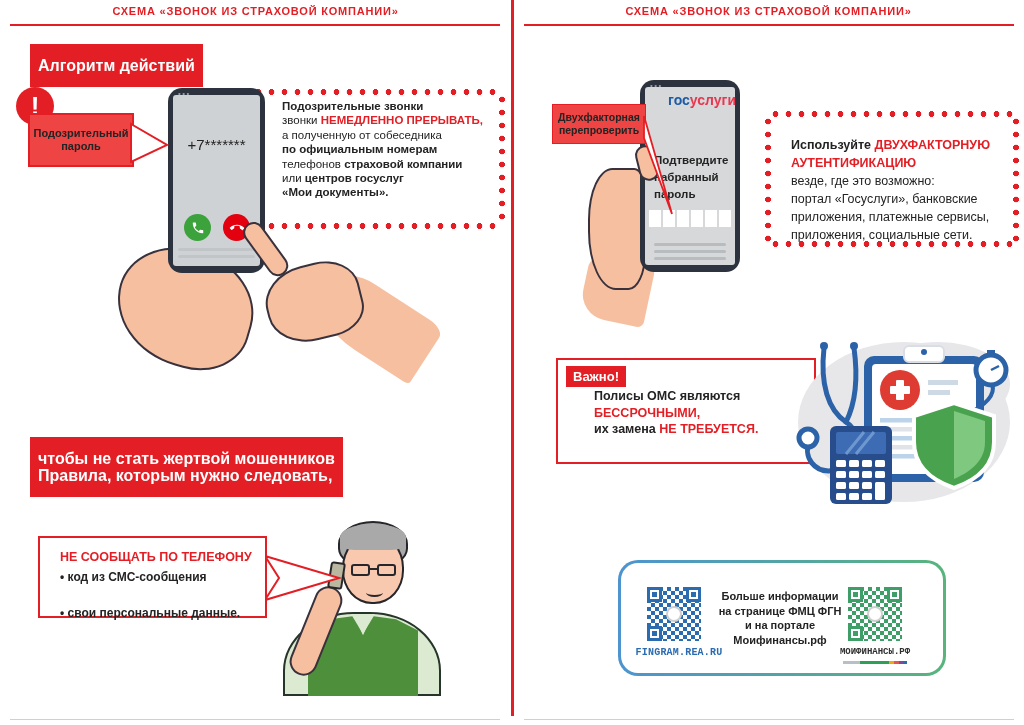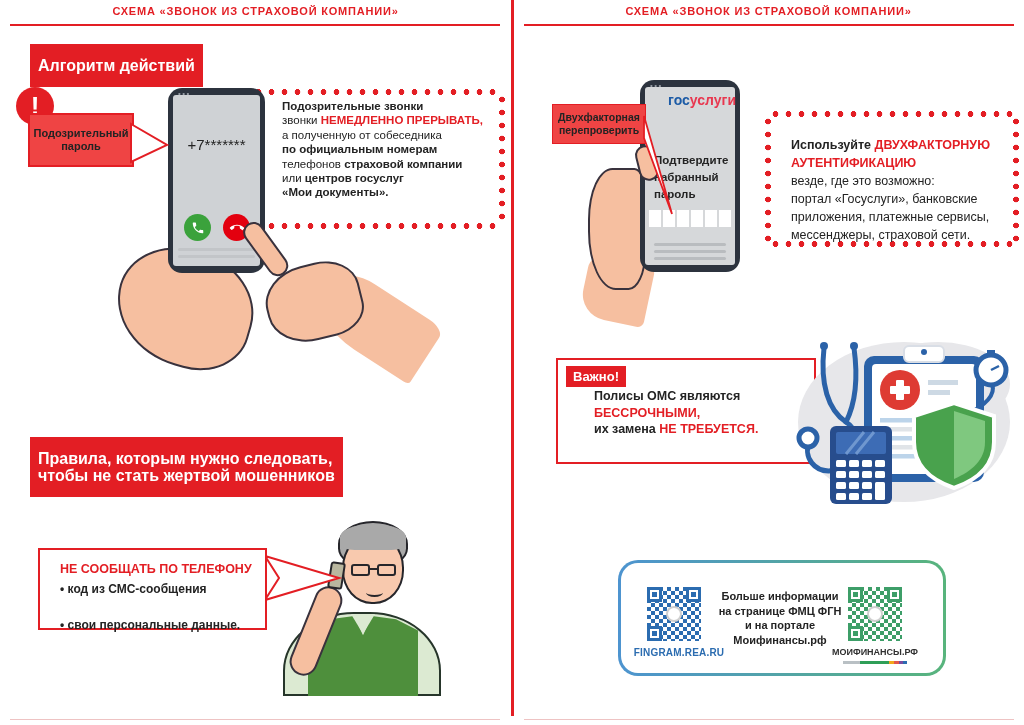--- a/index.html
+++ b/index.html
@@ -57,21 +57,21 @@
                 linear-gradient(90deg,#4d94d0,#58b47c) border-box;}
   .qr{position:absolute; width:54px; height:54px; top:24px;
       background-image:repeating-conic-gradient(var(--qrc) 0% 25%, #fff 0% 50%);
       background-size:8px 8px;}
   .qr-blue{--qrc:#2b6cb0;} .qr-green{--qrc:#3d9e68;}
   .fp{position:absolute; width:15px; height:15px; border:3px solid var(--qrc); background:#fff;}
   .fp::after{content:""; position:absolute; inset:2px; background:var(--qrc);}
   .fp-tl{top:0;left:0;} .fp-tr{top:0;right:0;} .fp-bl{bottom:0;left:0;}
   .qr-center{position:absolute; left:50%; top:50%; width:16px; height:16px;
      margin:-8px 0 0 -8px; background:#fff; border:2px solid #cfcfcf; border-radius:50%;}
-  .qr-label{position:absolute; top:84px; width:110px; text-align:center; font-weight:bold;}
+  .qr-label{position:absolute; top:84px; width:110px; text-align:center; font-weight:bold;font-family:Liberation Mono, monospace;}
 </style>
 </head>
 <body>
 
 <div class="page">
 
   <div class="abs hdr" style="left:0;">СХЕМА «ЗВОНОК ИЗ СТРАХОВОЙ КОМПАНИИ»</div>
   <div class="abs hdr-rule" style="left:10px; width:490px;"></div>
 
   <div class="abs badge" style="left:30px; top:44px;">Алгоритм действий</div>
@@ -122,25 +122,25 @@
     </div>
     <div class="screen-line" style="left:10px; top:160px; width:77px;"></div>
     <div class="screen-line" style="left:10px; top:167px; width:77px;"></div>
   </div>
 
   <div class="abs skin" style="left:237px; top:224px; width:21px; height:62px; border-radius:11px; transform:rotate(-36deg); transform-origin:top center; z-index:5;"></div>
   <div class="abs skin" style="left:266px; top:264px; width:96px; height:76px; border-radius:45% 40% 35% 45%; transform:rotate(-14deg); z-index:5;"></div>
   <div class="abs skin" style="left:318px; top:292px; width:118px; height:66px; border:none; border-radius:30% 15% 5% 45%; transform:rotate(33deg); z-index:4;"></div>
 
   <div class="abs badge" style="left:30px; top:437px;">
+    <div>чтобы не стать жертвой мошенников</div>
     <div>Правила, которым нужно следовать,</div>
-    <div>чтобы не стать жертвой мошенников</div>
-  </div>
-
-  <div class="abs" style="left:38px; top:548px; width:229px; height:82px; border:2px solid var(--red); background:#fff; padding:12px 3px 0 20px; z-index:2;">
+  </div>
+
+  <div class="abs" style="left:38px; top:536px; width:229px; height:82px; border:2px solid var(--red); background:#fff; padding:12px 3px 0 20px; z-index:2;">
     <div class="b rt" style="font-size:12.5px; margin-bottom:6px;">НЕ СООБЩАТЬ ПО ТЕЛЕФОНУ</div>
     <div class="b dk" style="font-size:12px; margin-bottom:22px;">• код из СМС-сообщения</div>
     <div class="b dk" style="font-size:12px;">• свои персональные данные.</div>
   </div>
   <svg class="abs" style="left:263px; top:550px; z-index:1;" width="82" height="56">
     <polygon points="2,6 76,28 2,50 16,28" fill="#fff" stroke="#e31e24" stroke-width="2"></polygon>
   </svg>
 
   <div class="abs" style="left:250px; top:518px; width:210px; height:180px;">
     <div class="abs" style="left:33px; top:94px; width:158px; height:84px; background:#dcead2; border:2px solid #26352a; border-radius:45% 45% 0 0 / 70% 70% 0 0;"></div>
@@ -202,21 +202,21 @@
     <div class="dot-strip-h" style="top:-2px;"></div>
     <div class="dot-strip-h" style="bottom:-2px;"></div>
     <div class="dot-strip-v" style="left:-2px;"></div>
     <div class="dot-strip-v" style="right:-2px;"></div>
     <div class="abs twofa-text" style="left:14px; top:24px; width:230px;margin-left:11px;">
       <div><span class="b">Используйте </span><span class="b rt">ДВУХФАКТОРНУЮ</span></div>
       <div><span class="b rt">АУТЕНТИФИКАЦИЮ</span></div>
       <div><span>везде, где это возможно:</span></div>
       <div><span>портал «Госуслуги», банковские</span></div>
       <div><span>приложения, платежные сервисы,</span></div>
-      <div><span>мессенджеры, страховой сети.</span></div>
+      <div><span>приложения, социальные сети.</span></div>
     </div>
   </div>
 
   <div class="abs" style="left:556px; top:358px; width:260px; height:106px; border:2px solid var(--red); z-index:1;"></div>
   <div class="abs badge" style="left:566px; top:366px; font-size:13px; padding:2px 7px; z-index:2;">Важно!</div>
   <div class="abs b" style="left:594px; top:388px; font-size:12.5px; line-height:16.5px; z-index:2;">
     <div class="dk">Полисы ОМС являются</div>
     <div class="rt">БЕССРОЧНЫМИ,</div>
     <div><span class="dk">их замена </span><span class="rt">НЕ ТРЕБУЕТСЯ.</span></div>
   </div>

